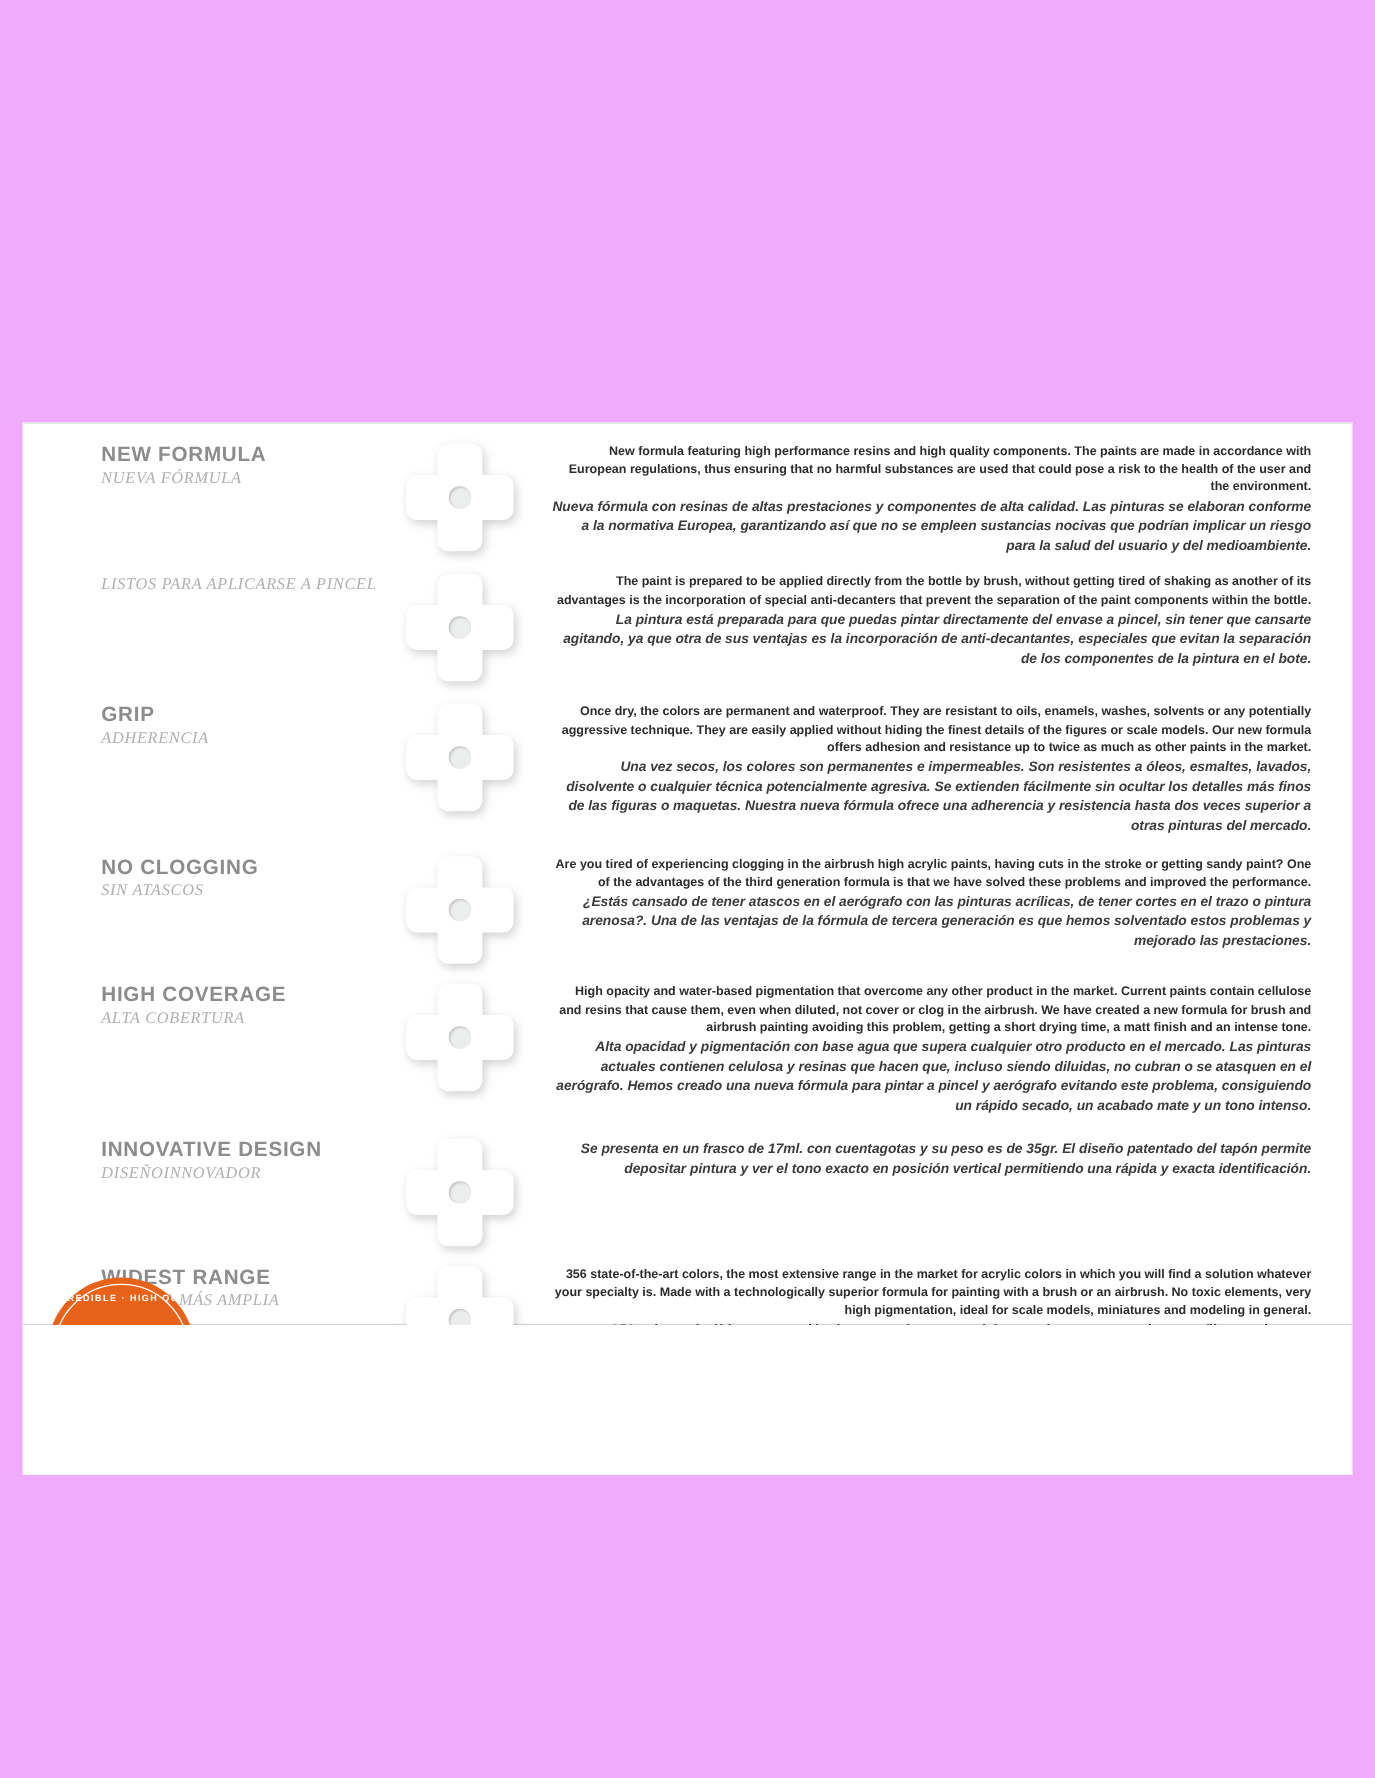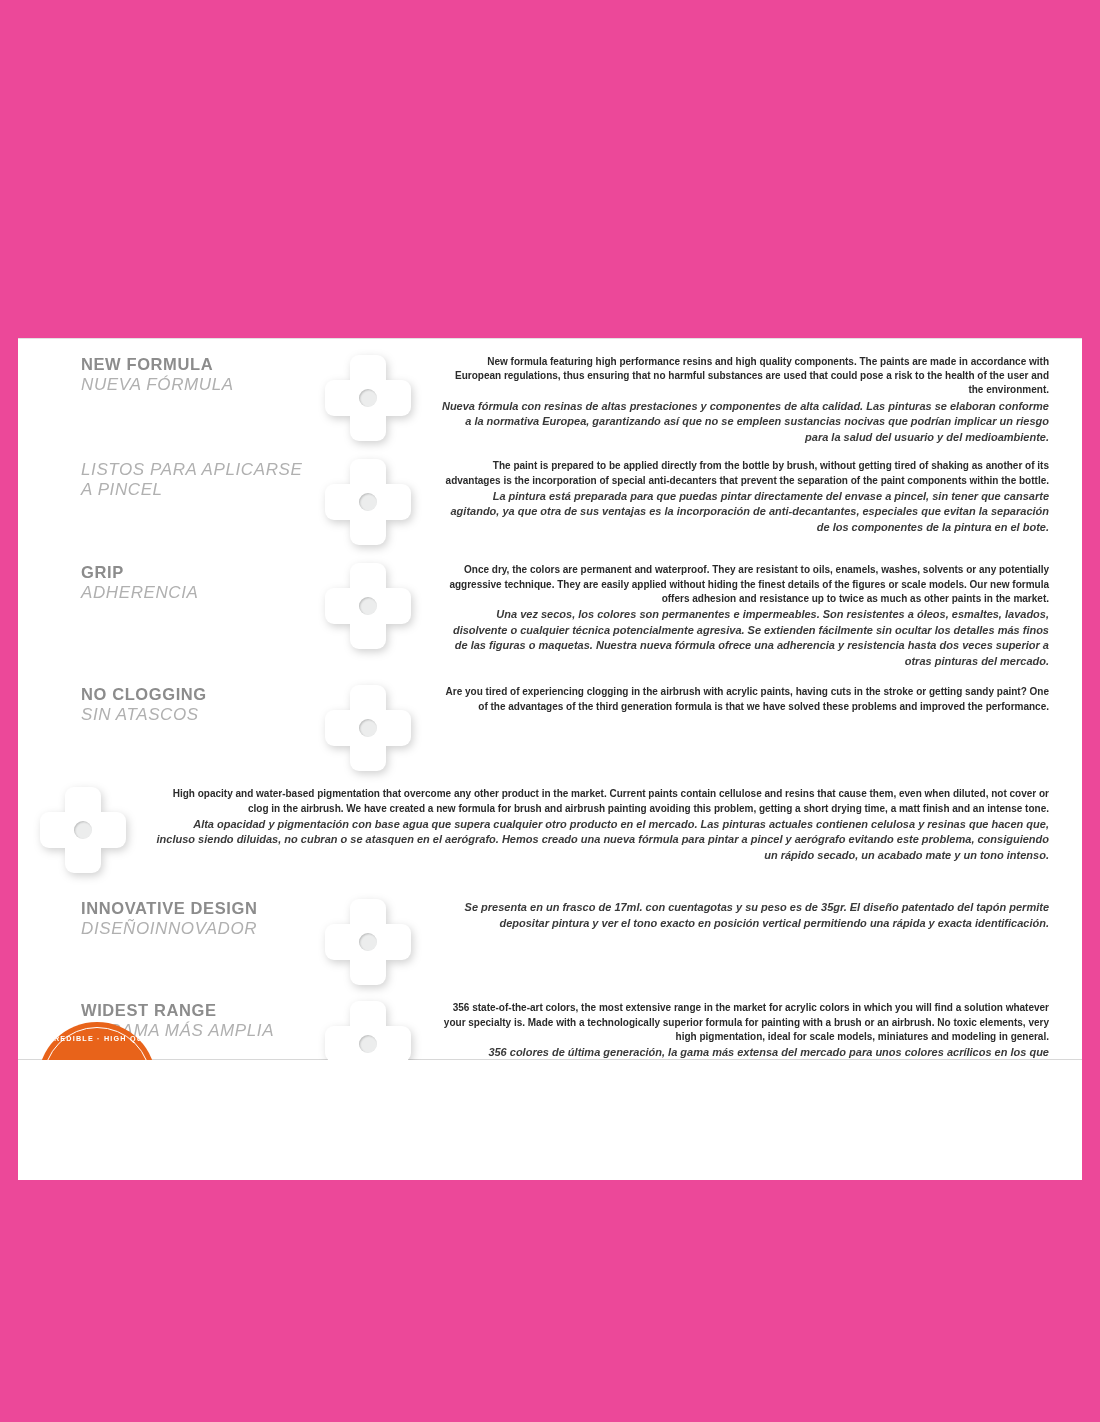--- a/index.html
+++ b/index.html
@@ -14,21 +14,21 @@
     position: relative;
     overflow: hidden;
   }
 
   .page {
     position: absolute;
     left: 0;
     top: 0;
     width: 1100px;
     height: 1422px;
-    background: #ec4899;
+    background: #f0abfc;
   }
 
   
   .content-panel {
     position: absolute;
     left: 18px;
     top: 338px;
     width: 1064px;
     height: 722px;
     background: #ffffff;
@@ -63,24 +63,24 @@
     font-family: "Liberation Sans", sans-serif;
     font-weight: bold;
     font-size: 16.5px;
     letter-spacing: 0.6px;
     color: #8c8c8c;
     line-height: 1.15;
     text-transform: uppercase;
   }
 
   .feature-title-es {
-    font-family: Liberation Sans, sans-serif;
+    font-family: Liberation Serif, serif;
     font-style: italic;
     font-weight: normal;
-    font-size: 17px;
+    font-size: 13px;
     letter-spacing: 0.6px;
     color: #b0b0b0;
     line-height: 1.15;
     text-transform: uppercase;
     margin-top: 1px;
   }
 
   
   .feature-icon-wrap {
     flex: 0 0 130px;
@@ -275,25 +275,30 @@
           <div class="feature-title-es">SIN ATASCOS</div>
         </div>
         <div class="feature-icon-wrap">
           <div class="cross-icon">
             <div class="bar h"></div>
             <div class="bar v"></div>
             <div class="hole"></div>
           </div>
         </div>
         <div class="feature-text">
-          <div class="text-en">Are you tired of experiencing clogging in the airbrush with acrylic paints, having cuts in the stroke or getting sandy paint? One of the advantages of the third generation formula is that we have solved these problems and improved the performance.</div>
+          <div class="text-en">Are you tired of experiencing clogging in the airbrush high acrylic paints, having cuts in the stroke or getting sandy paint? One of the advantages of the third generation formula is that we have solved these problems and improved the performance.</div>
+          <div class="text-es">¿Estás cansado de tener atascos en el aerógrafo con las pinturas acrílicas, de tener cortes en el trazo o pintura arenosa?. Una de las ventajas de la fórmula de tercera generación es que hemos solventado estos problemas y mejorado las prestaciones.</div>
         </div>
       </div>
 
       <div class="feature-row" style="padding-top:16px;min-height:110px;">
+        <div class="feature-titles">
+          <div class="feature-title-en">HIGH COVERAGE</div>
+          <div class="feature-title-es">ALTA COBERTURA</div>
+        </div>
         <div class="feature-icon-wrap">
           <div class="cross-icon">
             <div class="bar h"></div>
             <div class="bar v"></div>
             <div class="hole"></div>
           </div>
         </div>
         <div class="feature-text">
           <div class="text-en">High opacity and water-based pigmentation that overcome any other product in the market. Current paints contain cellulose and resins that cause them, even when diluted, not cover or clog in the airbrush. We have created a new formula for brush and airbrush painting avoiding this problem, getting a short drying time, a matt finish and an intense tone.</div>
           <div class="text-es">Alta opacidad y pigmentación con base agua que supera cualquier otro producto en el mercado. Las pinturas actuales contienen celulosa y resinas que hacen que, incluso siendo diluidas, no cubran o se atasquen en el aerógrafo. Hemos creado una nueva fórmula para pintar a pincel y aerógrafo evitando este problema, consiguiendo un rápido secado, un acabado mate y un tono intenso.</div>

